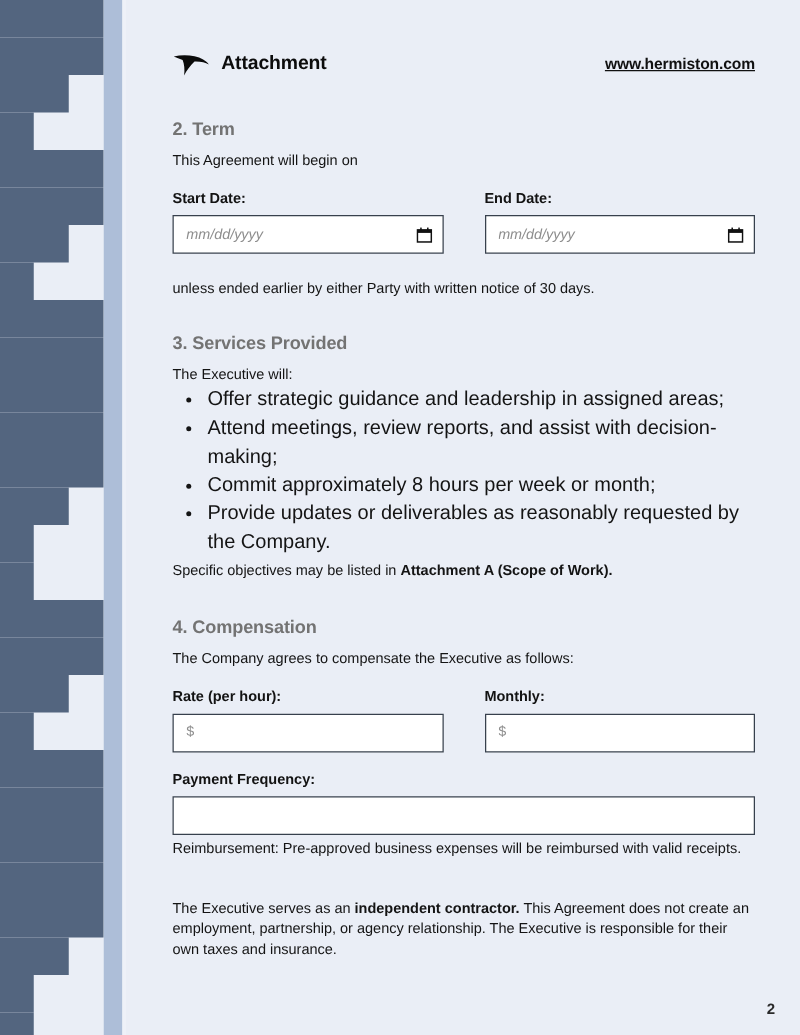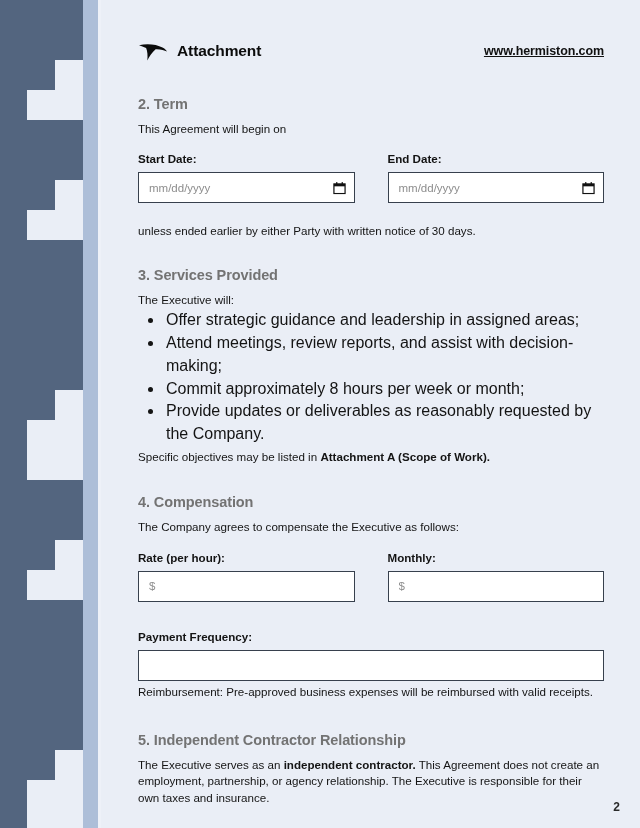--- a/index.html
+++ b/index.html
@@ -165,21 +165,21 @@
     min-width: 0;
   }
   .field-label {
     display: block;
     font-size: 11.6px;
     font-weight: bold;
     color: #131313;
     margin-bottom: 7px;
   }
   .field-full {
-    margin-top: 28px;
+    margin-top: 15px;
   }
 
   .inp {
     box-sizing: border-box;
     width: 100%;
     height: 31px;
     background: #ffffff;
     border: 1px solid #37404d;
     border-radius: 0;
     padding: 0 10px;
@@ -194,20 +194,21 @@
     opacity: 1;
   }
 
   
   .date-wrap {
     position: relative;
     width: 100%;
   }
   .date-wrap .inp {
     padding-right: 46px;
+    font-style: italic;
   }
   .cal-icon {
     position: absolute;
     right: 9px;
     top: 50%;
     transform: translateY(-50%);
     width: 13px;
     height: 13px;
     pointer-events: none;
   }
@@ -340,21 +341,20 @@
 
         <div class="field-full">
           <span class="field-label">Payment Frequency:</span>
           <input class="inp" type="text" placeholder="" style="">
         </div>
 
         <p class="body-text spaced">Reimbursement: Pre-approved business expenses will be reimbursed with valid receipts.</p>
       </div>
 
       <div class="section sec-indep">
-        <h2 class="section-title">5. Independent Contractor Relationship</h2>
         <p class="body-text"><span>The Executive serves as an </span><strong>independent contractor.</strong><span> This Agreement does not create an employment, partnership, or agency relationship. The Executive is responsible for their own taxes and insurance.</span></p>
       </div>
 
     </div>
   </div>
 
   <div class="page-number">2</div>
 </div>
 
 </body></html>

